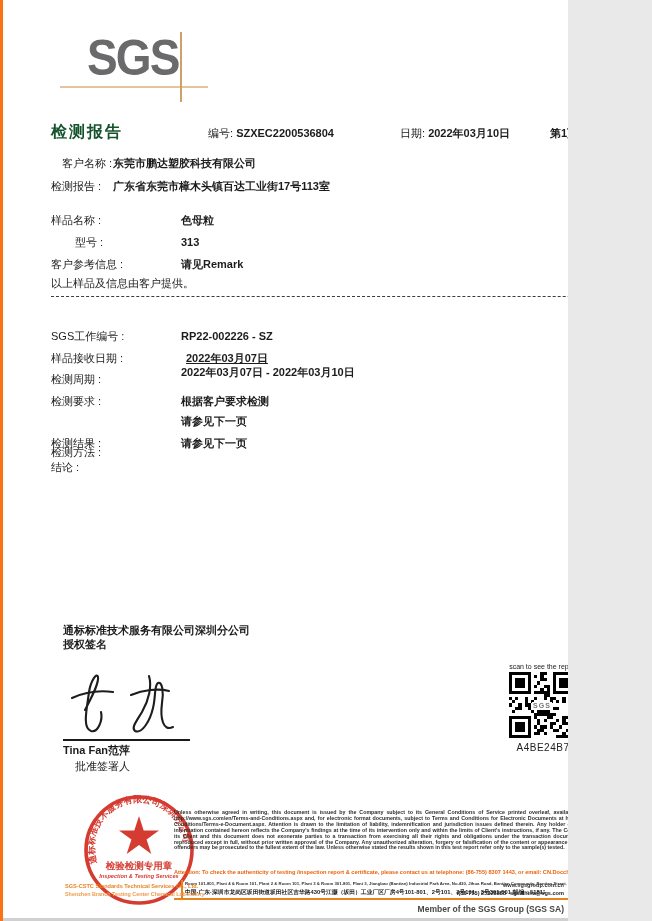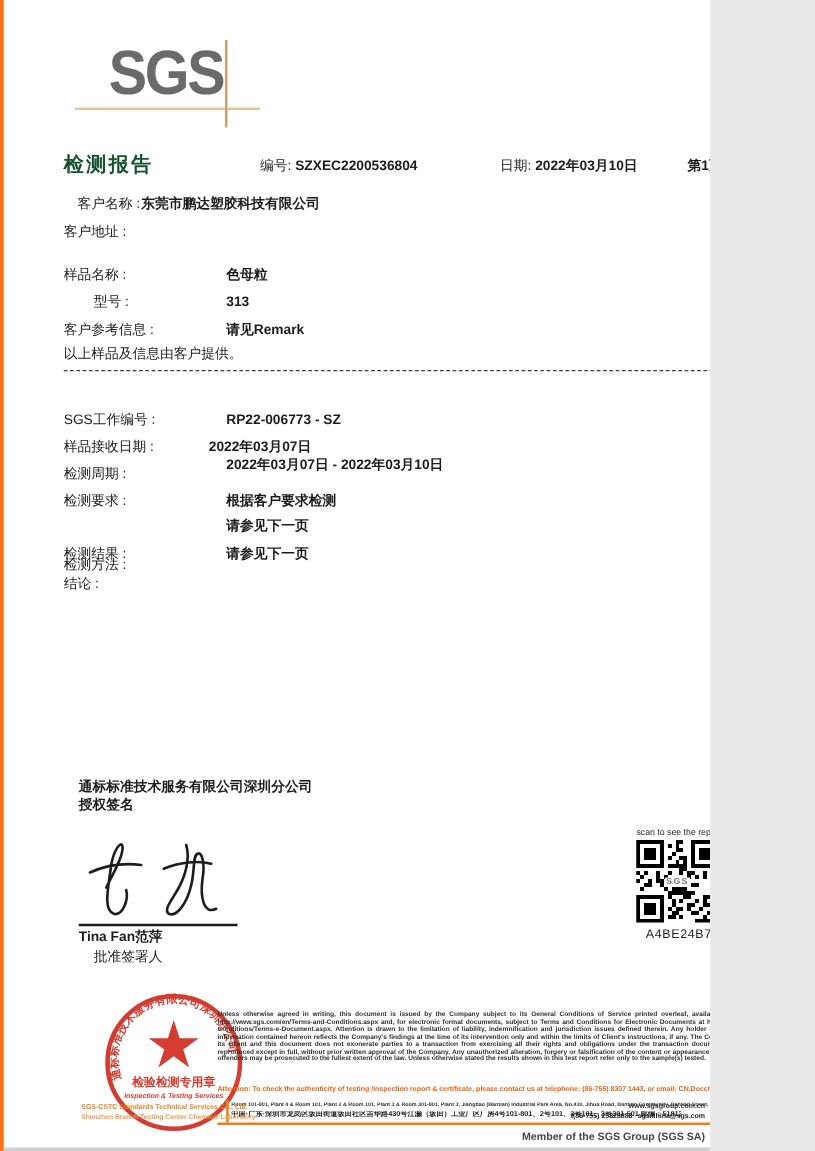--- a/index.html
+++ b/index.html
@@ -73,36 +73,37 @@
   <div class="t" style="left:205px;top:127px;">
     <span class="lbl">编号: </span><span class="bold">SZXEC2200536804</span>
   </div>
   <div class="t" style="left:397px;top:127px;">
     <span class="lbl">日期: </span><span class="bold">2022年03月10日</span>
   </div>
   <div class="t bold" style="left:547px;top:127px;">第1页,共7页</div>
 
   <div class="t lbl" style="left:48px;top:157px;margin-left:11px;">客户名称 :</div>
   <div class="t bold" style="left:110px;top:157px;">东莞市鹏达塑胶科技有限公司</div>
-  <div class="t lbl" style="left:48px;top:180px;">客户地址 :</div>
+  <div class="t lbl" style="left:48px;top:180px;">检测报告 :</div>
+  <div class="t bold" style="left:110px;top:180px;">广东省东莞市樟木头镇百达工业街17号113室</div>
 
   <div class="t lbl" style="left:48px;top:214px;">样品名称 :</div>
   <div class="t bold" style="left:178px;top:214px;">色母粒</div>
   <div class="t lbl" style="left:48px;top:236px;margin-left:24px;">型号 :</div>
   <div class="t bold" style="left:178px;top:236px;">313</div>
   <div class="t lbl" style="left:48px;top:258px;">客户参考信息 :</div>
   <div class="t bold" style="left:178px;top:258px;">请见Remark</div>
   <div class="t" style="left:48px;top:277px;">以上样品及信息由客户提供。</div>
 
   <div class="dashed-sep"></div>
 
   <div class="t lbl" style="left:48px;top:330px;">SGS工作编号 :</div>
-  <div class="t bold" style="left:178px;top:330px;">RP22-006773 - SZ</div>
+  <div class="t bold" style="left:178px;top:330px;">RP22-002226 - SZ</div>
   <div class="t lbl" style="left:48px;top:352px;">样品接收日期 :</div>
-  <div class="t bold" style="left:164px;top:352px;">2022年03月07日</div>
+  <div class="t bold" style="left:183px;top:352px;text-decoration:underline;">2022年03月07日</div>
   <div class="t lbl" style="left:48px;top:373px;">检测周期 :</div>
   <div class="t bold" style="left:178px;top:366px;">2022年03月07日 - 2022年03月10日</div>
   <div class="t lbl" style="left:48px;top:395px;">检测要求 :</div>
   <div class="t bold" style="left:178px;top:395px;">根据客户要求检测</div>
   <div class="t lbl" style="left:48px;top:415px;margin-top:31px;">检测方法 :</div>
   <div class="t bold" style="left:178px;top:415px;">请参见下一页</div>
   <div class="t lbl" style="left:48px;top:437px;">检测结果 :</div>
   <div class="t bold" style="left:178px;top:437px;">请参见下一页</div>
   <div class="t lbl" style="left:48px;top:461px;text-align:right;">结论 :</div>
 

